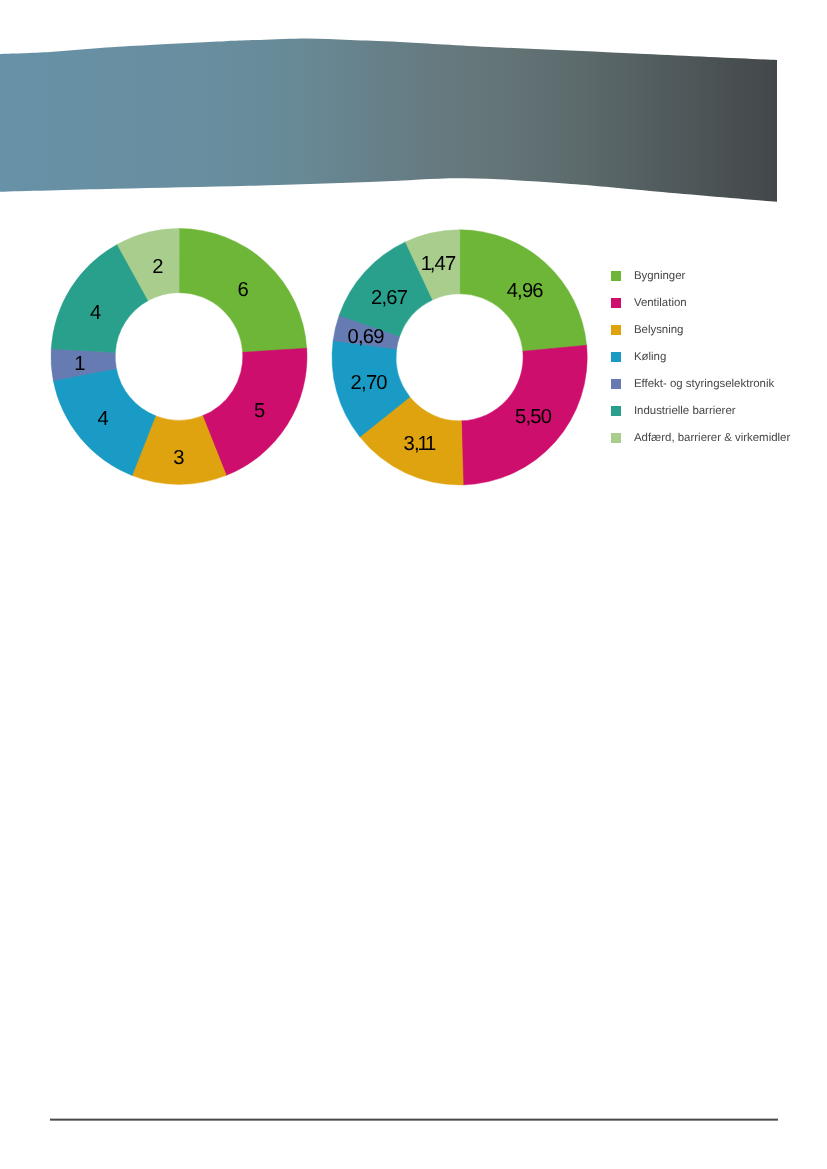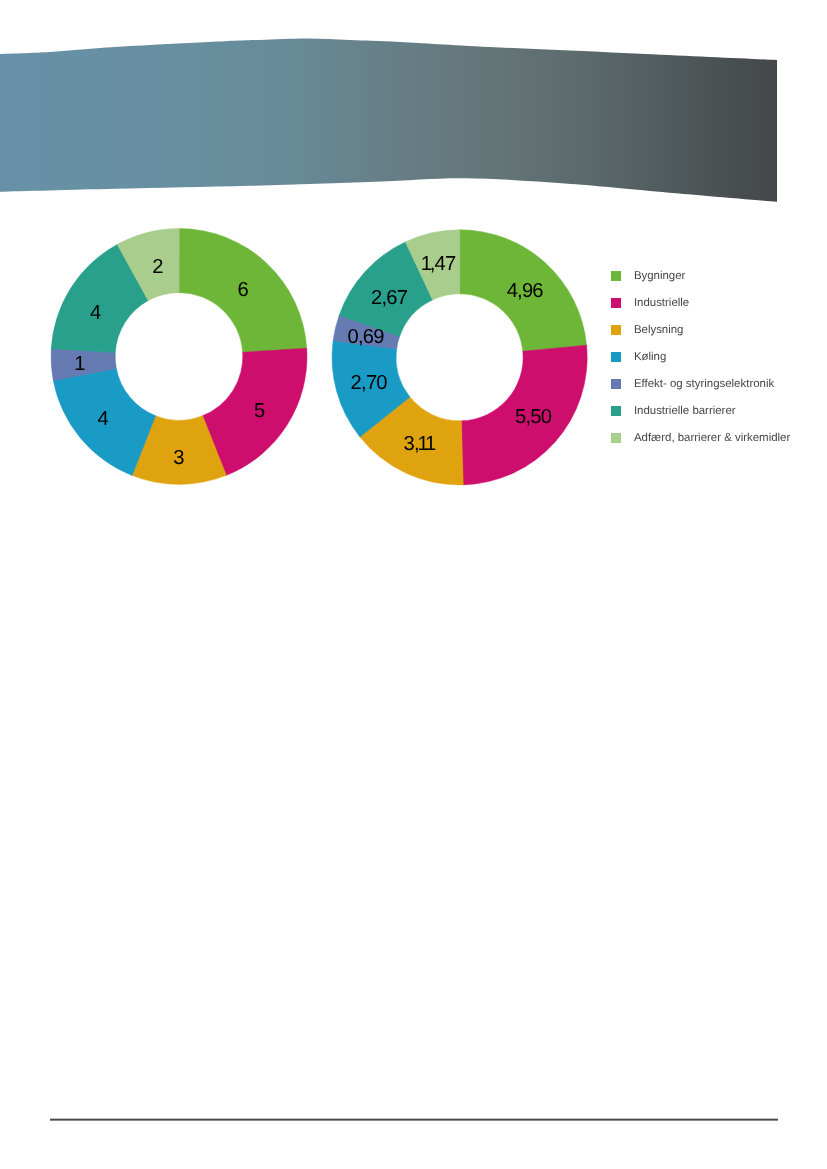--- a/index.html
+++ b/index.html
@@ -69,21 +69,21 @@
       </g>
   </svg>
 
   <div class="legend" id="legend">
       <div class="legend-row">
         <div class="legend-swatch" style="background: rgb(109, 182, 55);"></div>
         <div class="legend-label">Bygninger</div>
       </div>
       <div class="legend-row">
         <div class="legend-swatch" style="background: rgb(206, 14, 108);"></div>
-        <div class="legend-label">Industrielle</div>
+        <div class="legend-label">Ventilation</div>
       </div>
       <div class="legend-row">
         <div class="legend-swatch" style="background: rgb(224, 163, 16);"></div>
         <div class="legend-label">Belysning</div>
       </div>
       <div class="legend-row">
         <div class="legend-swatch" style="background: rgb(25, 155, 197);"></div>
         <div class="legend-label">Køling</div>
       </div>
       <div class="legend-row">

